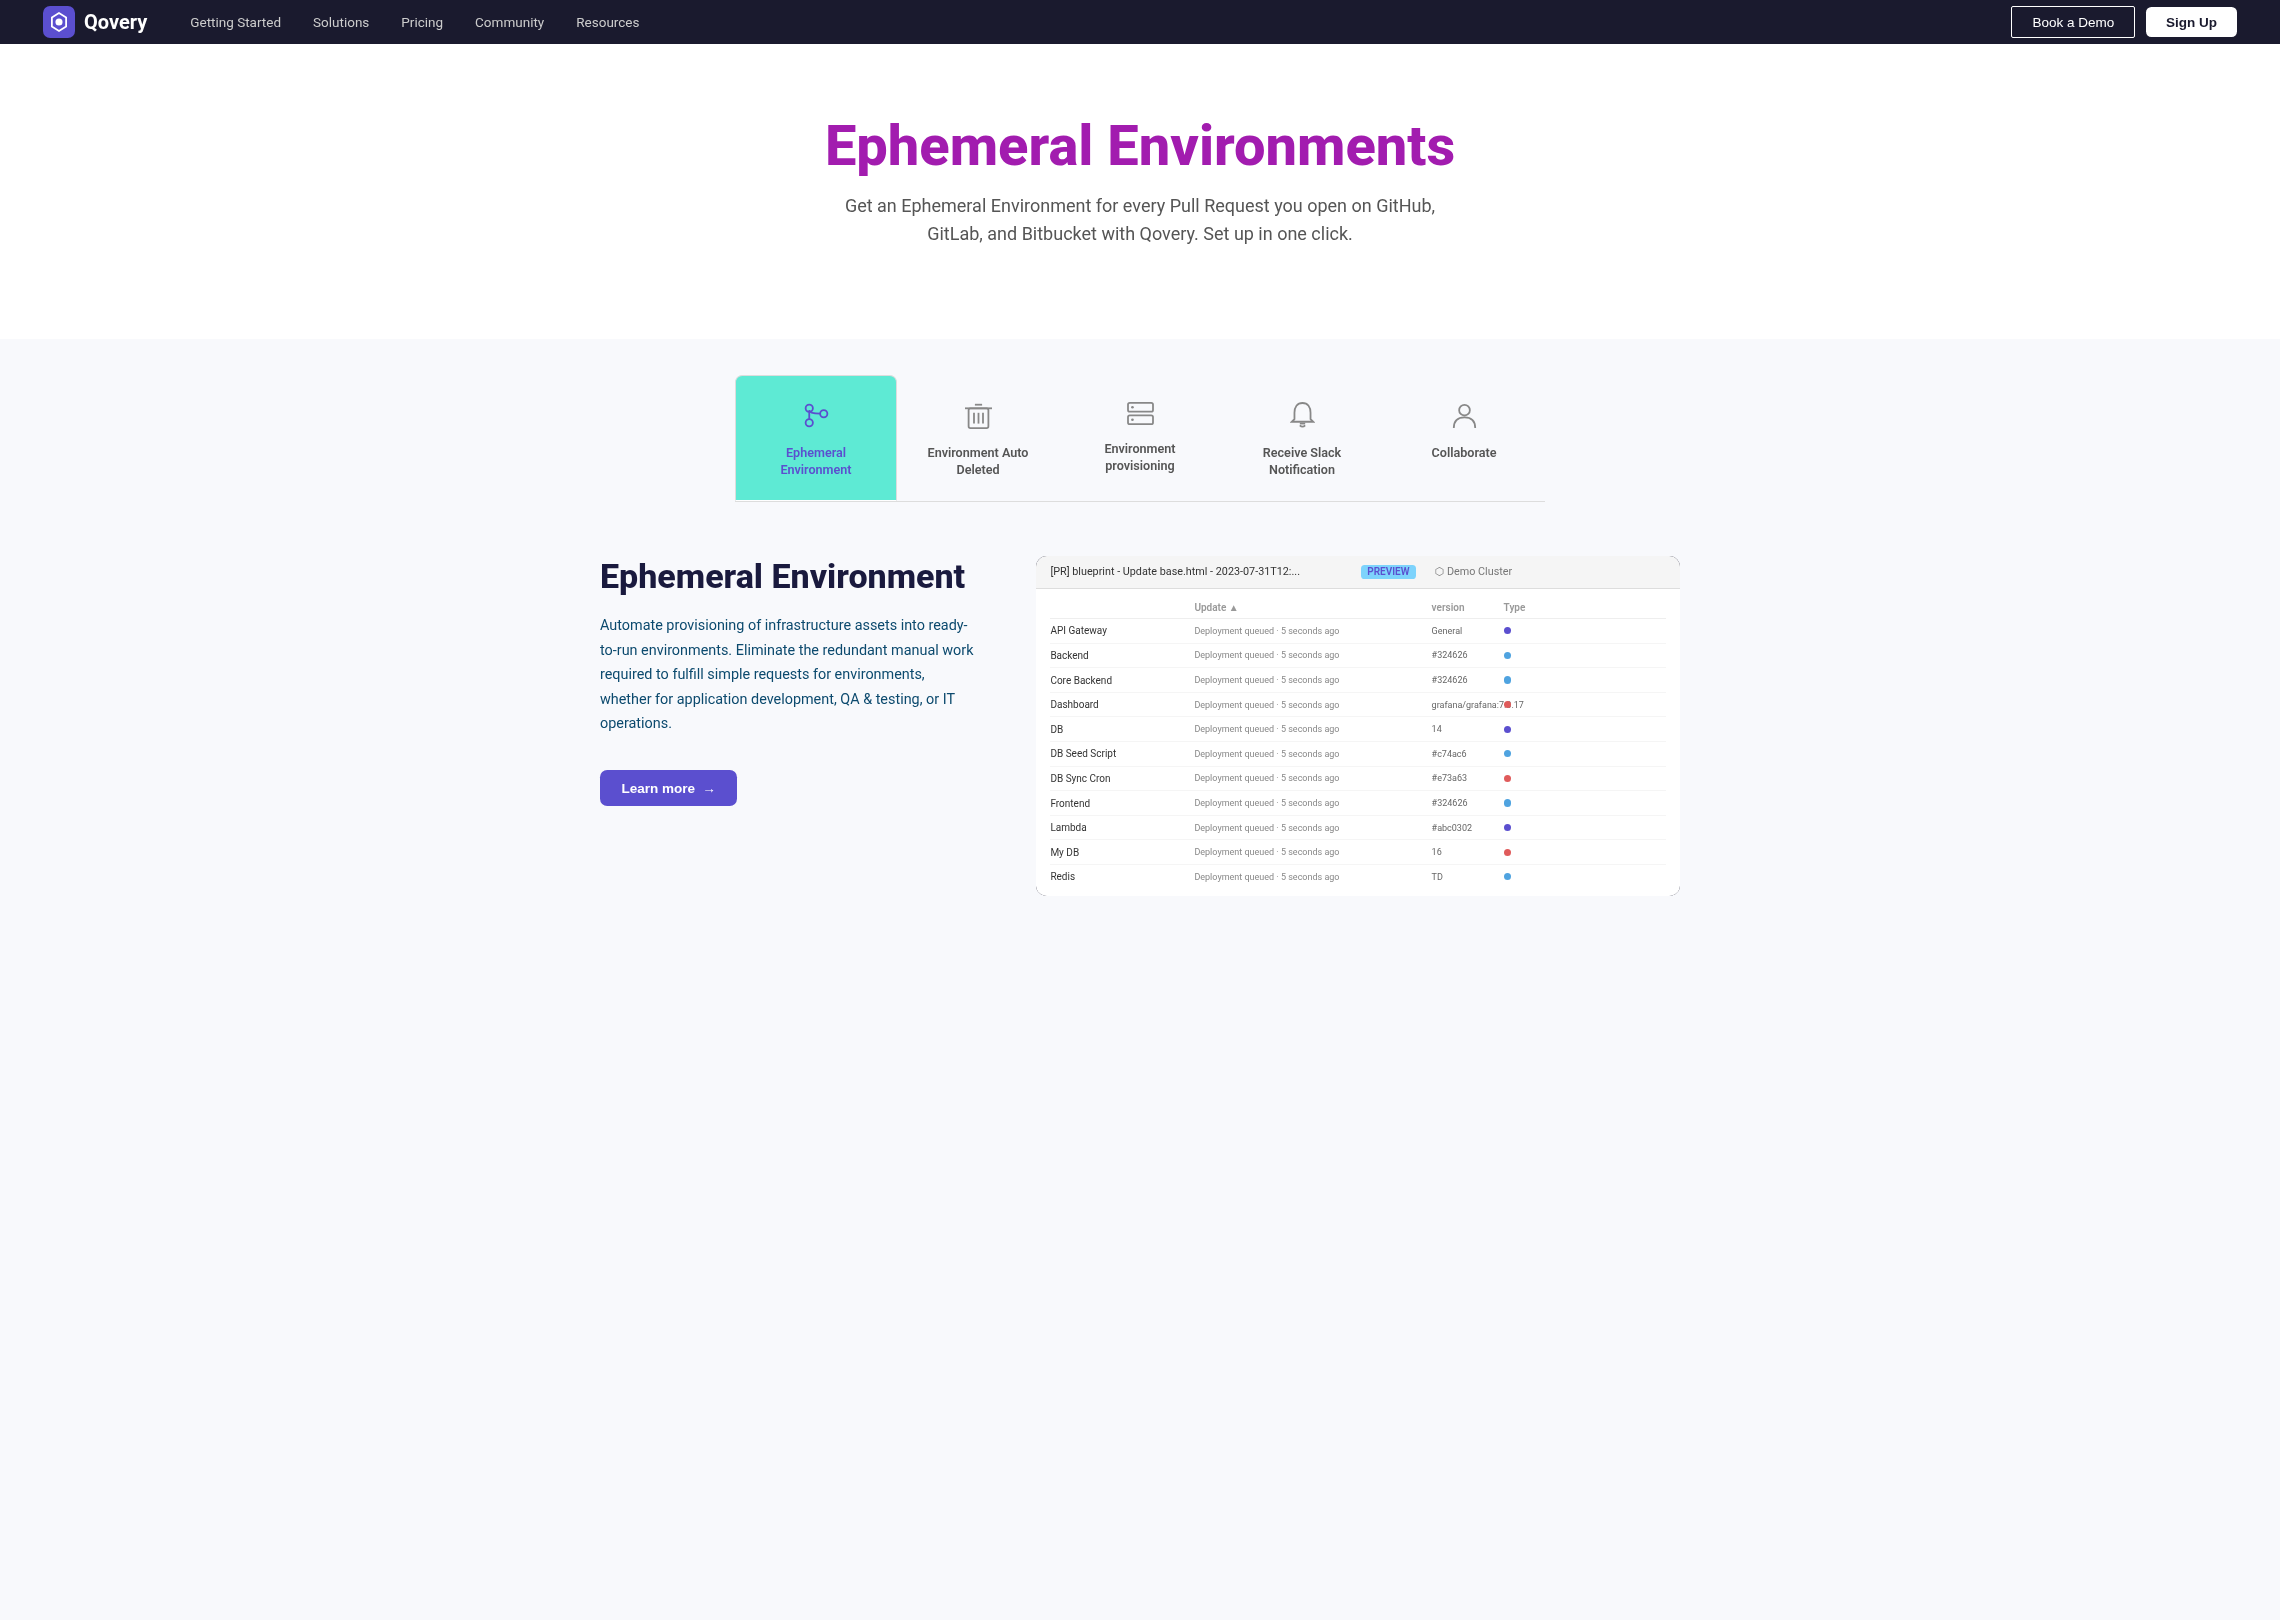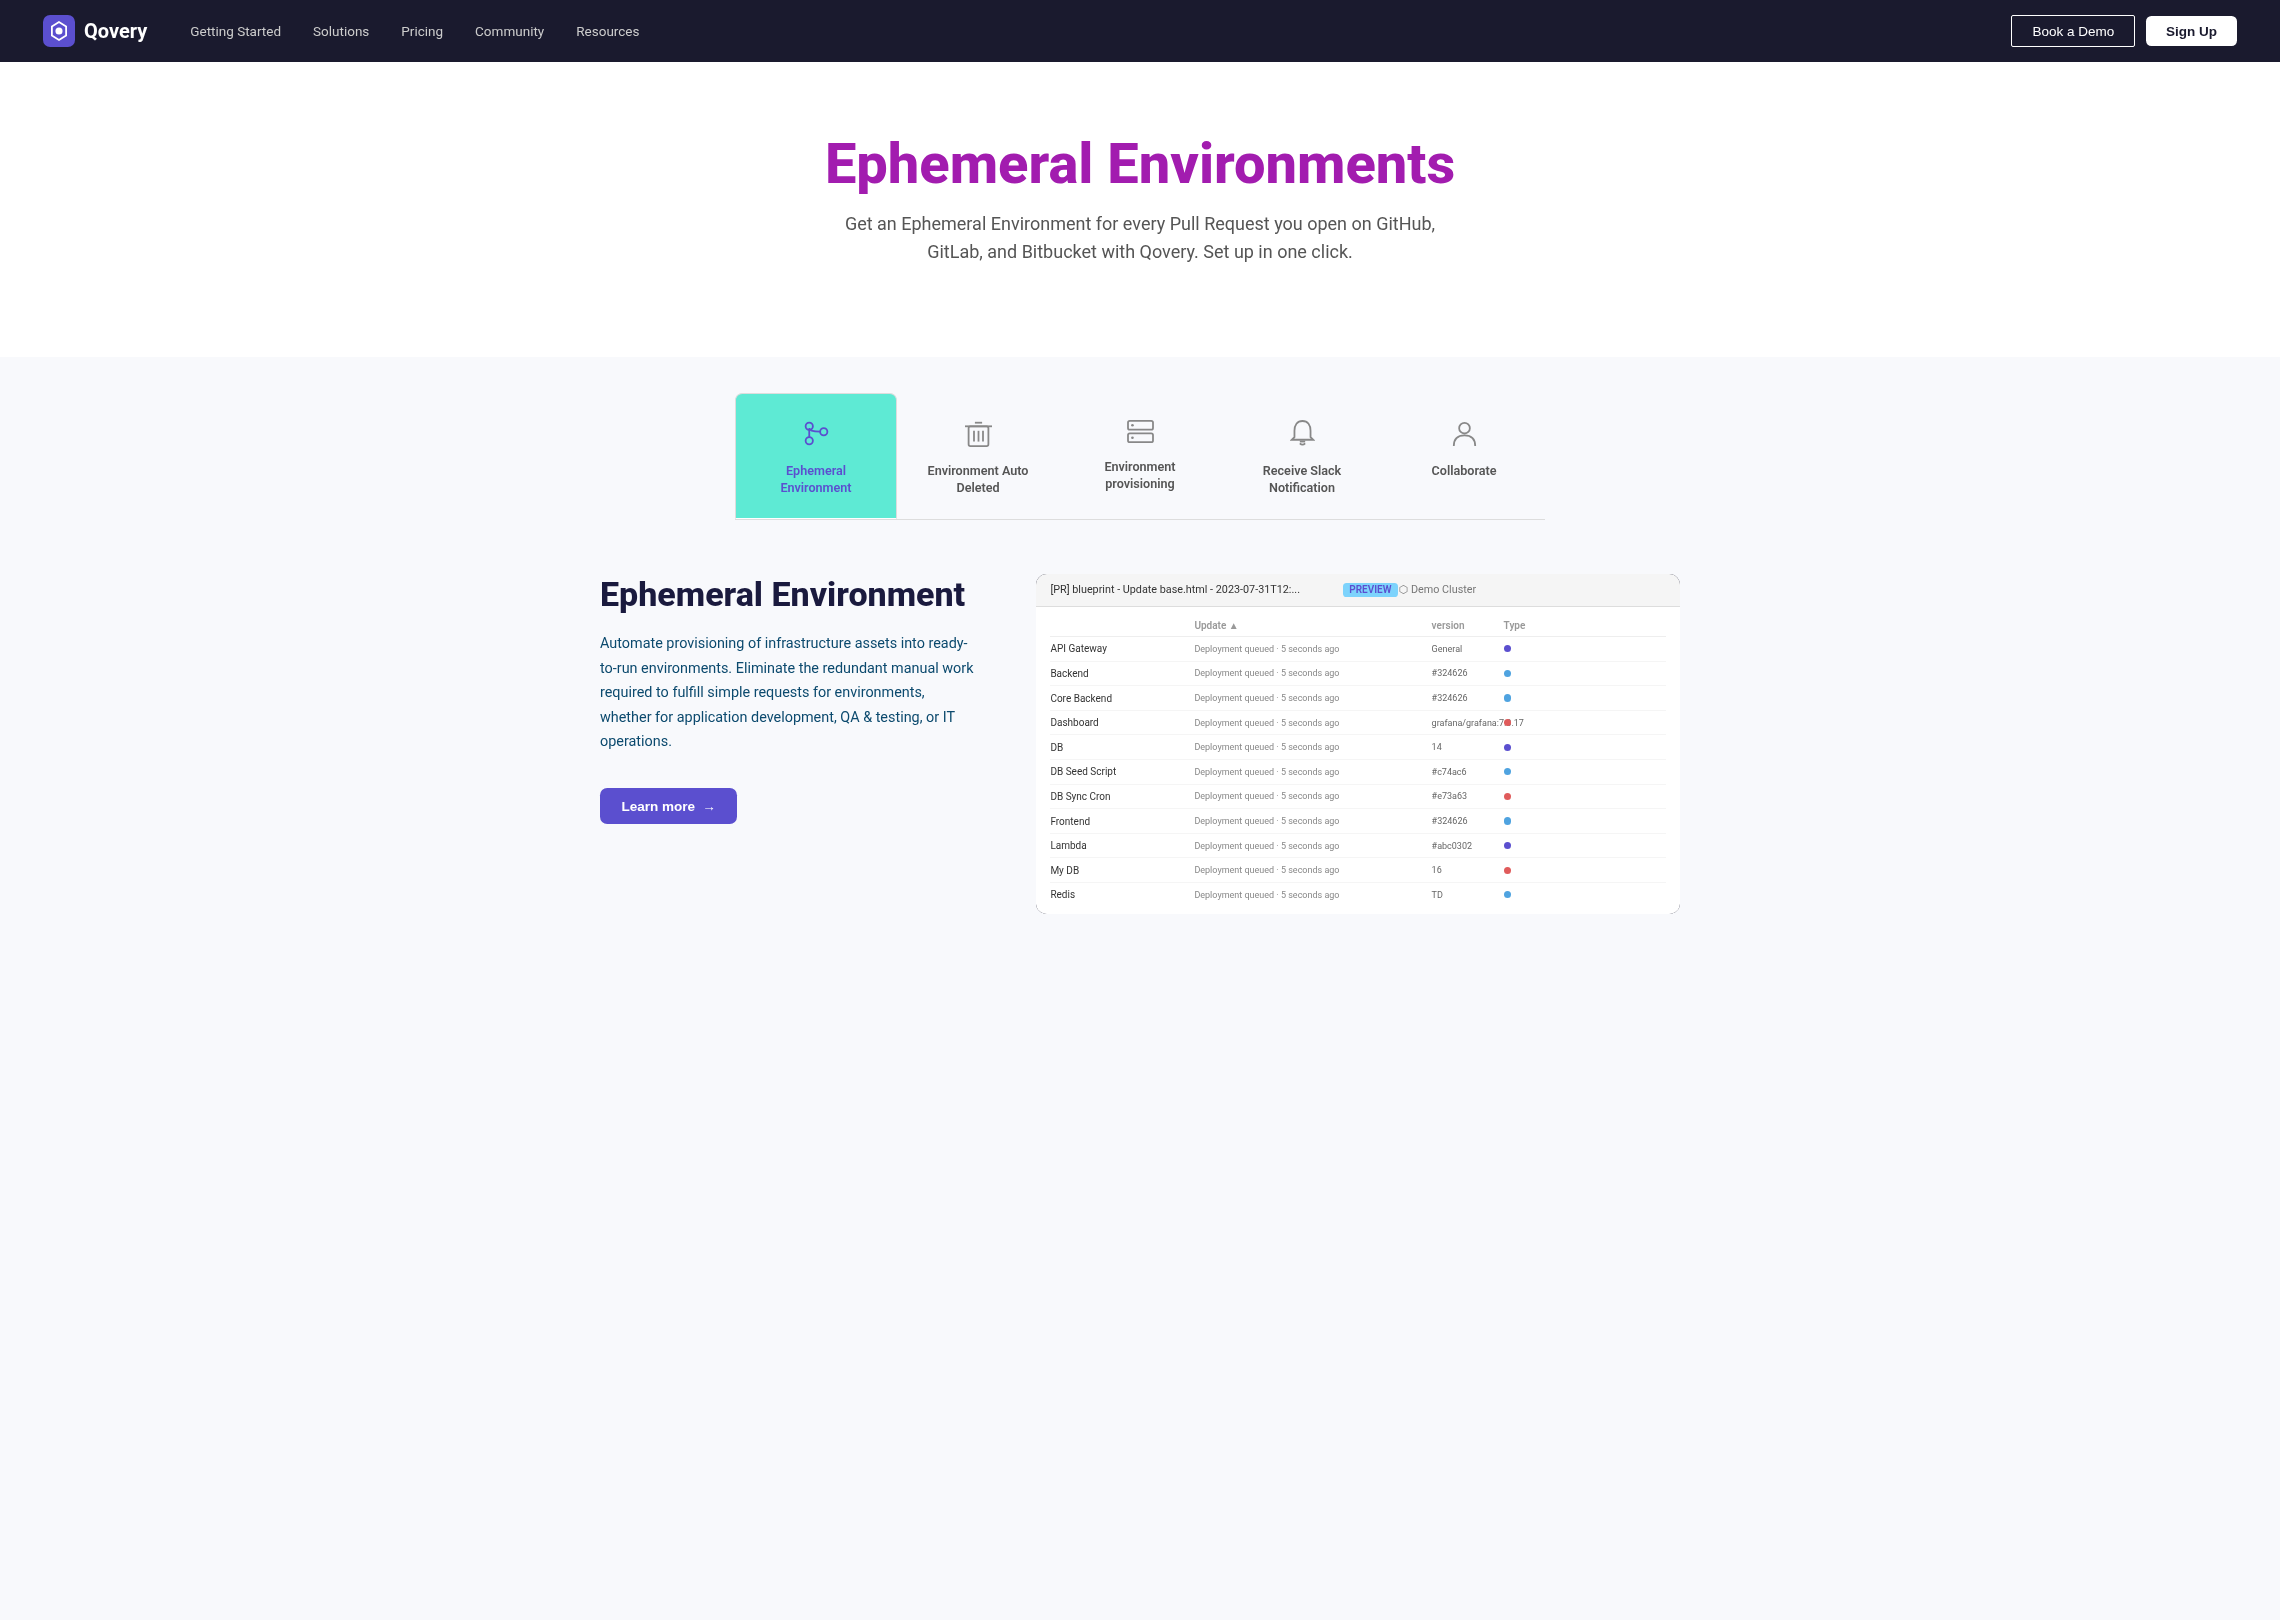--- a/index.html
+++ b/index.html
@@ -4,21 +4,21 @@
   <style>
     * { margin: 0; padding: 0; box-sizing: border-box; }
     body { font-family: -apple-system, BlinkMacSystemFont, 'Segoe UI', Roboto, sans-serif; background: #f8f9fc; }
 
     
     .navbar {
       background: #1a1a2e;
       display: flex;
       align-items: center;
       padding: 0 43px;
-      height: 62px;
+      height: 44px;
       position: sticky;
       top: 0;
       z-index: 100;
     }
     .navbar-logo {
       display: flex;
       align-items: center;
       gap: 9px;
       margin-right: 43px;
     }
@@ -217,21 +217,21 @@
 
     
     .mock-header {
       background: #f5f5f5;
       padding: 9px 14.4px;
       font-size: 10.8px;
       color: #333;
       border-bottom: 0.9px solid #ddd;
       display: flex;
       align-items: center;
-      gap: 1px;
+      gap: 19px;
     }
     .preview-badge {
       background: #7dd3fc;
       color: #5b4fcf;
       font-size: 10px;
       padding: 1.8px 6.3px;
       border-radius: 3.6px;
       font-weight: 600;
       margin-left: 42px;
     }

